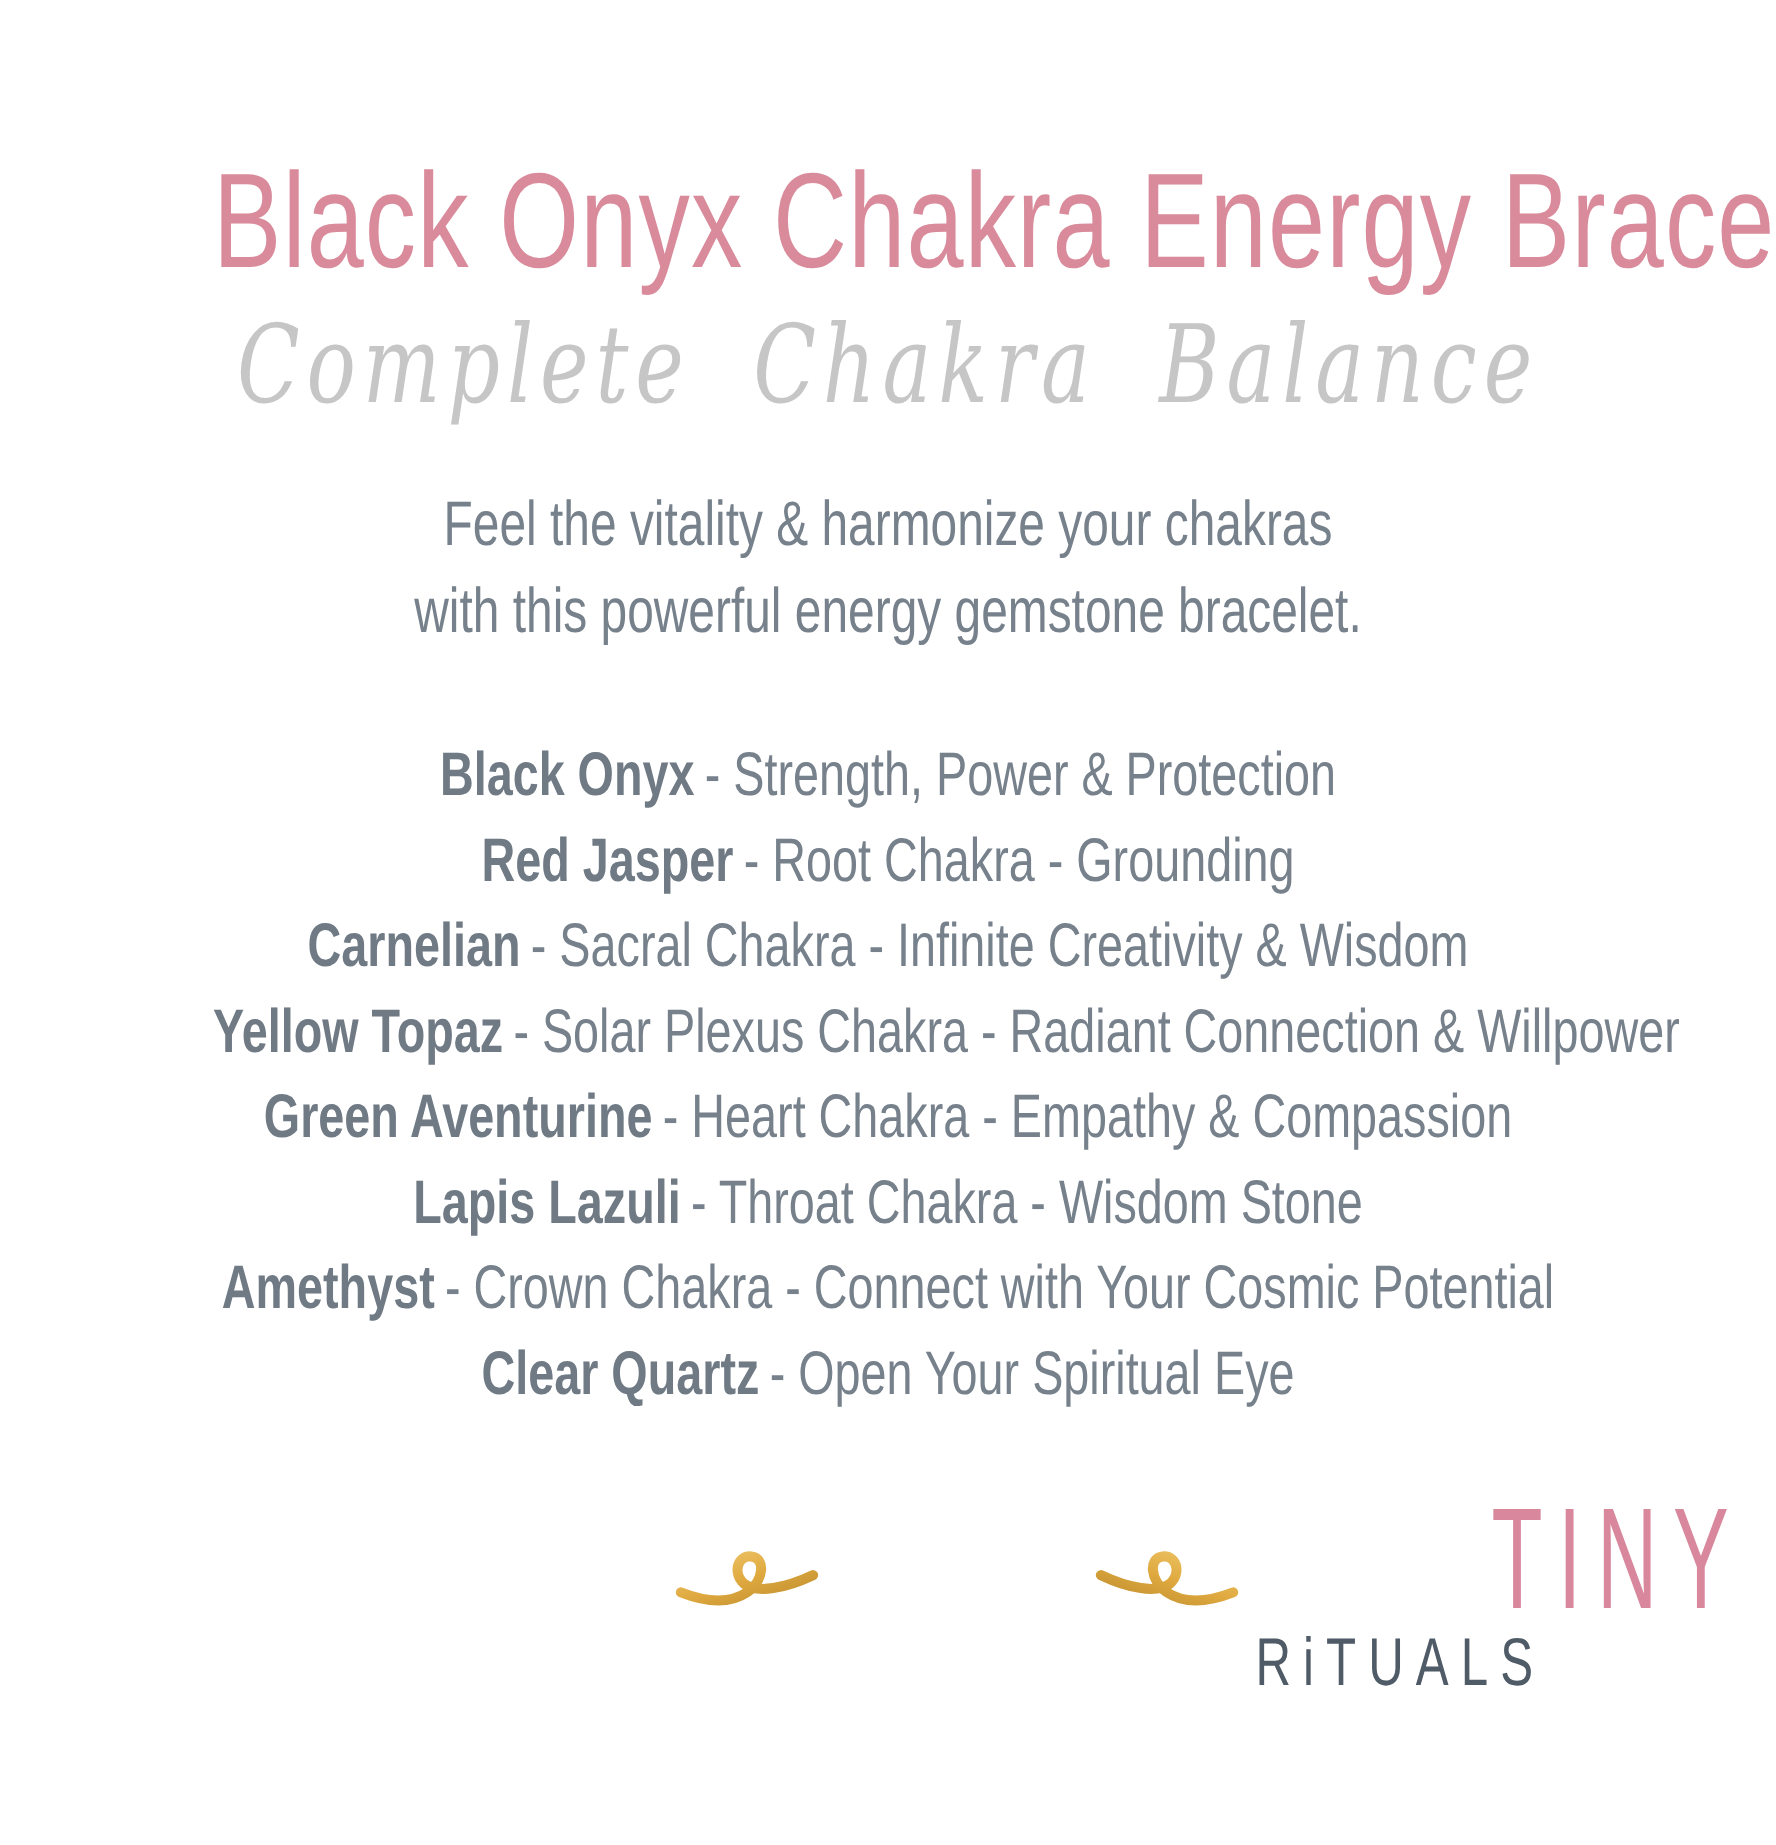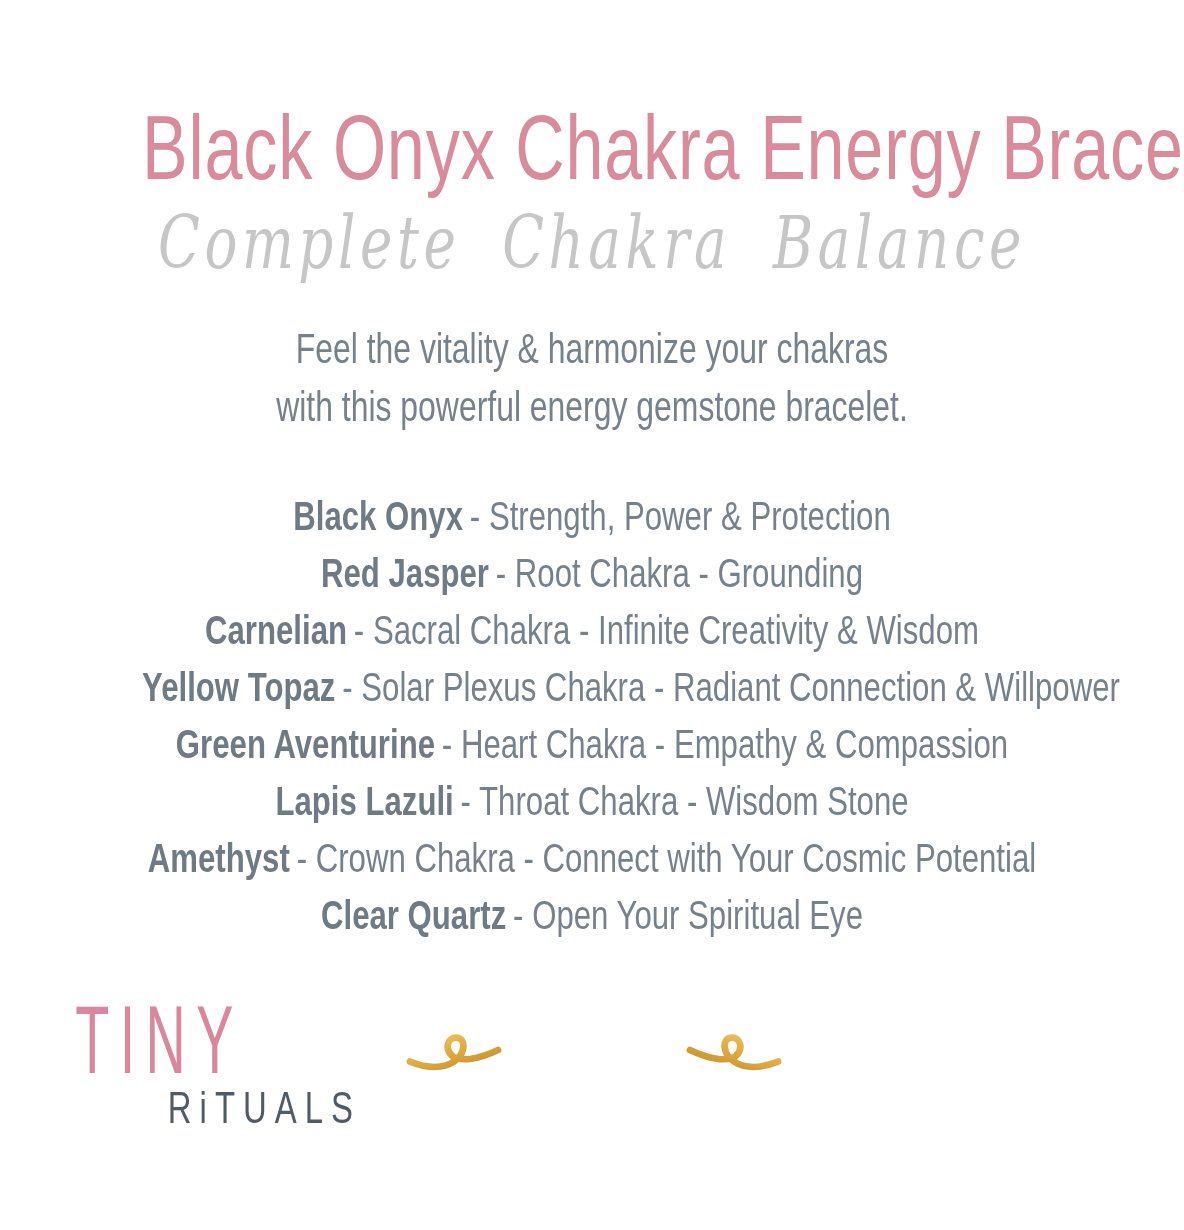--- a/index.html
+++ b/index.html
@@ -58,21 +58,22 @@
   }
   .stone-line { white-space: nowrap; }
   .stone-name {
     font-weight: bold;
     margin-right: 9px;
     color: #6f7a85;
   }
   
   .logo {
     margin-top: 55px;
-    text-align: left;
+    text-align: right;
+    padding-left: 44px;
   }
   .logo-top {
     position: relative;
     height: 82px;
     width: 1184px;
   }
   .brand-tiny {
     display: inline-block;
     font-size: 96px;
     line-height: 82px;

